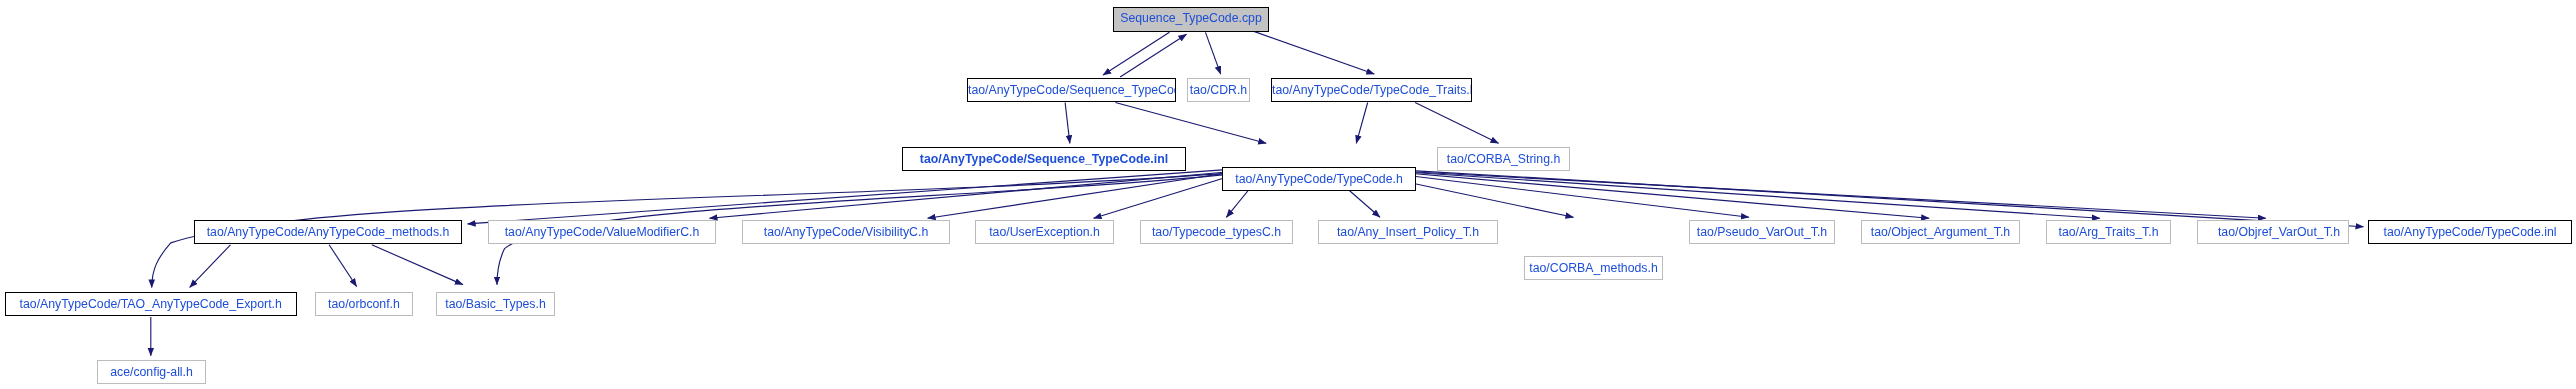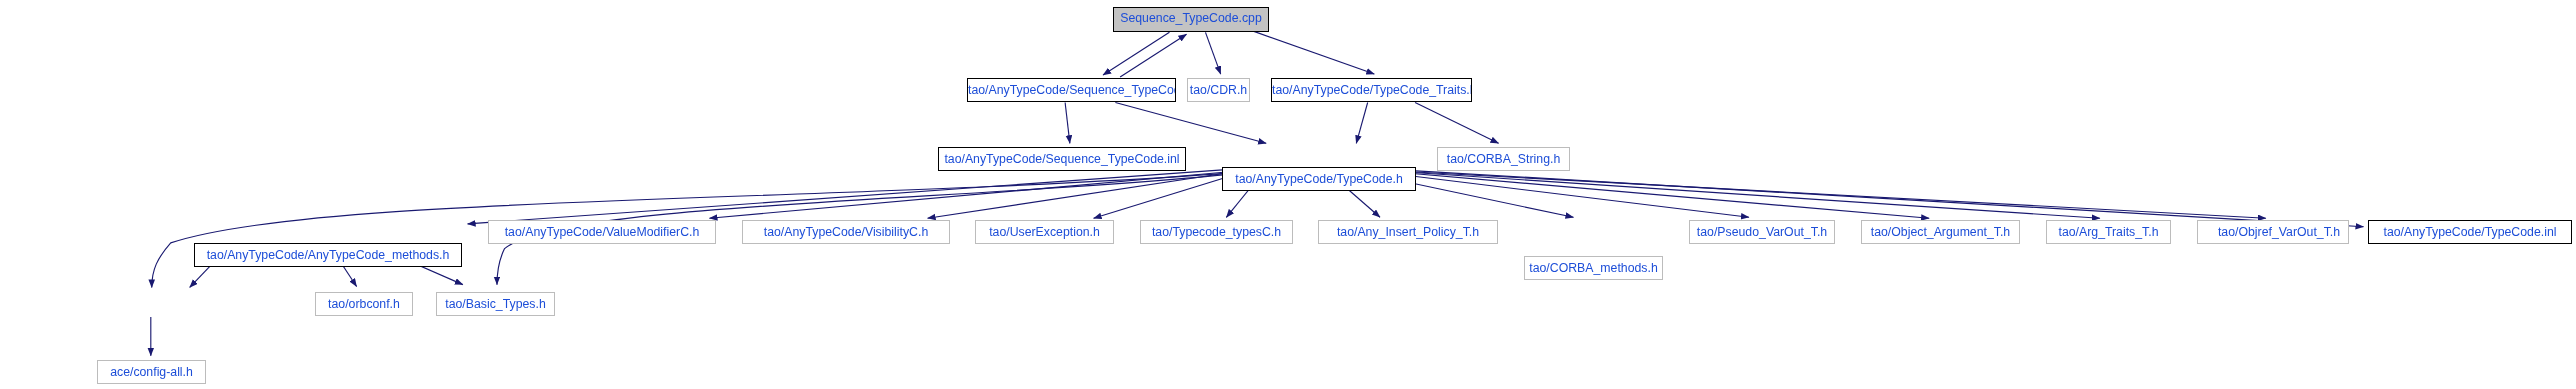--- a/index.html
+++ b/index.html
@@ -73,36 +73,37 @@
       <path d="M159,334 L159,375" marker-end="url(#arrow)"></path>
     </g>
   </svg>
 
   <div class="node current" style="left:1113px; top:6.6px;  width:156px; height:25px;">Sequence_TypeCode.cpp</div>
 
   <div class="node internal" style="left:967px; top:78px; width:209px;">tao/AnyTypeCode/Sequence_TypeCode.h</div>
   <div class="node external" style="left:1187px; top:78px; width:63px;">tao/CDR.h</div>
   <div class="node internal" style="left:1271px; top:78px; width:201px;">tao/AnyTypeCode/TypeCode_Traits.h</div>
 
-  <div class="node internal" style="left:938px;  top:147px; width:248px;">tao/AnyTypeCode/Sequence_TypeCode.inl</div>
+  <div class="node internal" style="left:902px;  top:147px; width:284px;font-weight:bold;">tao/AnyTypeCode/Sequence_TypeCode.inl</div>
   <div class="node internal" style="left:1222px; top:147px; width:194px;margin-top:20px;">tao/AnyTypeCode/TypeCode.h</div>
   <div class="node external" style="left:1437px; top:147px; width:133px;">tao/CORBA_String.h</div>
 
-  <div class="node internal" style="left:194px;  top:220px; width:268px;margin-top:23px;">tao/AnyTypeCode/AnyTypeCode_methods.h</div>
+  <div class="node internal" style="left:194px;  top:220px; width:268px;">tao/AnyTypeCode/AnyTypeCode_methods.h</div>
   <div class="node external" style="left:488px;  top:220px; width:228px;">tao/AnyTypeCode/ValueModifierC.h</div>
   <div class="node external" style="left:742px;  top:220px; width:208px;">tao/AnyTypeCode/VisibilityC.h</div>
   <div class="node external" style="left:975px; top:220px; width:139px;">tao/UserException.h</div>
   <div class="node external" style="left:1140px; top:220px; width:153px;">tao/Typecode_typesC.h</div>
   <div class="node external" style="left:1318px; top:220px; width:180px;">tao/Any_Insert_Policy_T.h</div>
   <div class="node external" style="left:1524px; top:220px; width:139px;margin-top:36px;">tao/CORBA_methods.h</div>
   <div class="node external" style="left:1689px; top:220px; width:146px;">tao/Pseudo_VarOut_T.h</div>
   <div class="node external" style="left:1861px; top:220px; width:159px;">tao/Object_Argument_T.h</div>
   <div class="node external" style="left:2046px; top:220px; width:125px;">tao/Arg_Traits_T.h</div>
   <div class="node external" style="left:2197px; top:220px; width:152px;padding-left:12px;">tao/Objref_VarOut_T.h</div>
   <div class="node internal" style="left:2368px; top:220px; width:204px;">tao/AnyTypeCode/TypeCode.inl</div>
 
+  <div class="node internal" style="left:4.7px;    top:292px; width:292px;">tao/AnyTypeCode/TAO_AnyTypeCode_Export.h</div>
   <div class="node external" style="left:315px;  top:292px; width:98px;">tao/orbconf.h</div>
   <div class="node external" style="left:436px;  top:292px; width:119px;">tao/Basic_Types.h</div>
 
   <div class="node external" style="left:97px;  top:360px; width:109px;">ace/config-all.h</div>
 
 </div>
 
 
 </body></html>

